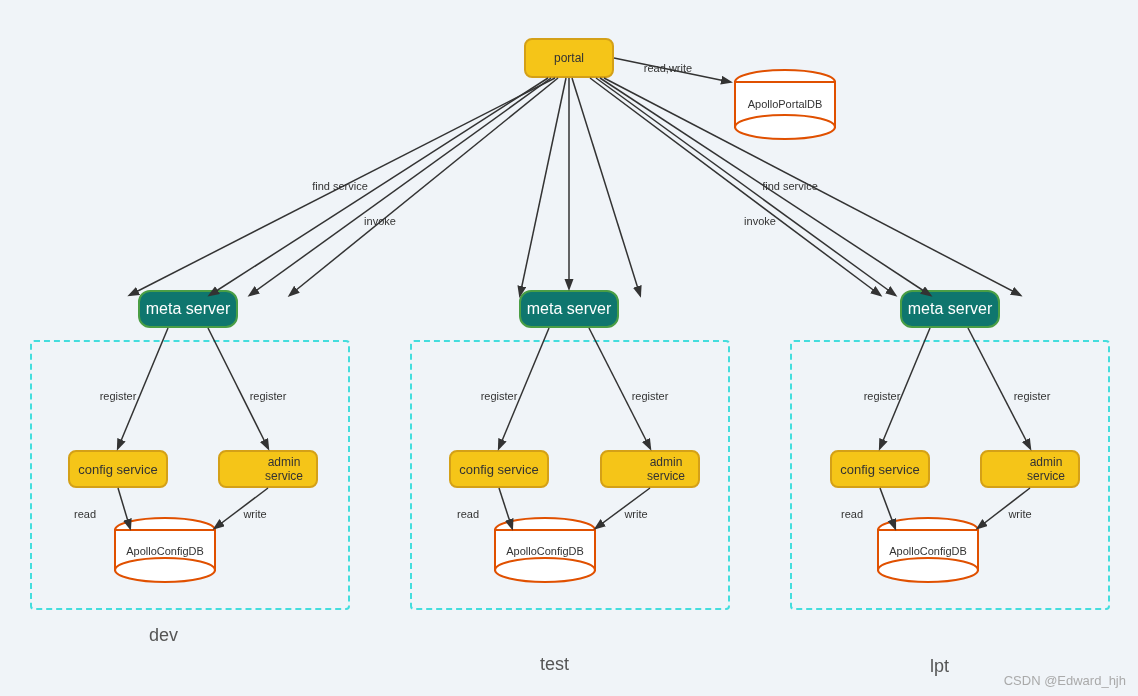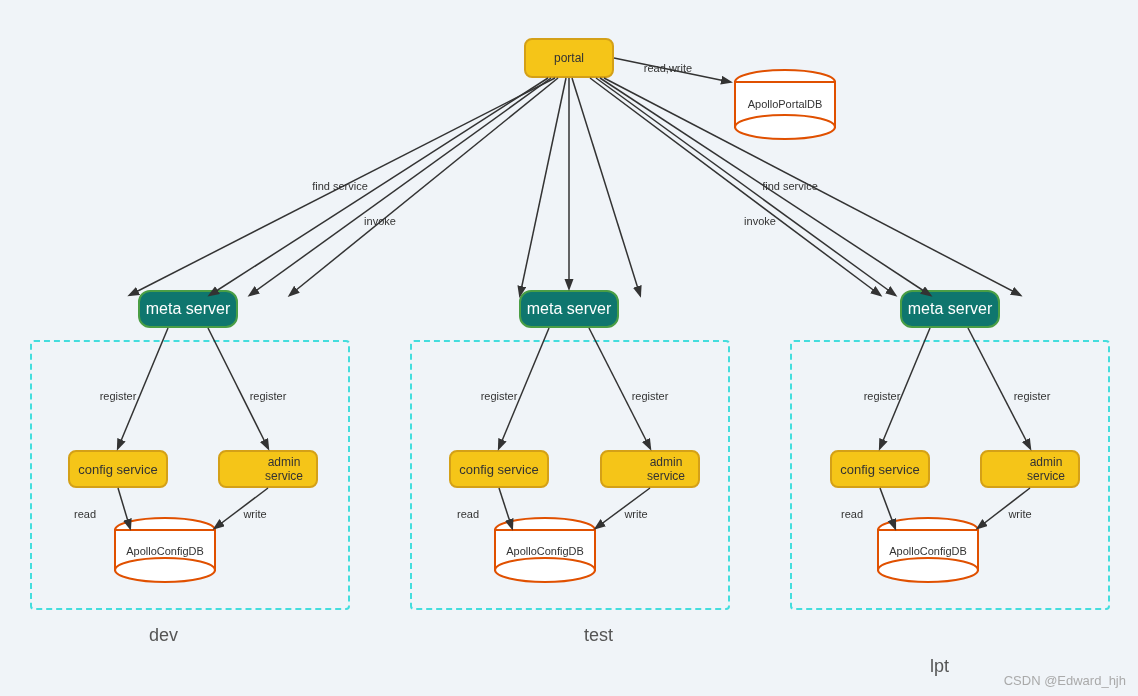--- a/index.html
+++ b/index.html
@@ -157,21 +157,21 @@
   <div class="node node-config node-config-right">
     <span>config service</span>
   </div>
   <div class="node node-admin node-admin-right">
     <span>admin service</span>
   </div>
 
   <div class="env-label" style="left:149px; top:625px;">
     <span>dev</span>
   </div>
-  <div class="env-label" style="left:540px; top:625px;margin-left:44px;">
+  <div class="env-label" style="left:540px; top:654px;">
     <span>test</span>
   </div>
   <div class="env-label" style="left:930px; top:656px;">
     <span>lpt</span>
   </div>
 
   <div class="watermark">
     <span>CSDN @Edward_hjh</span>
   </div>
 

